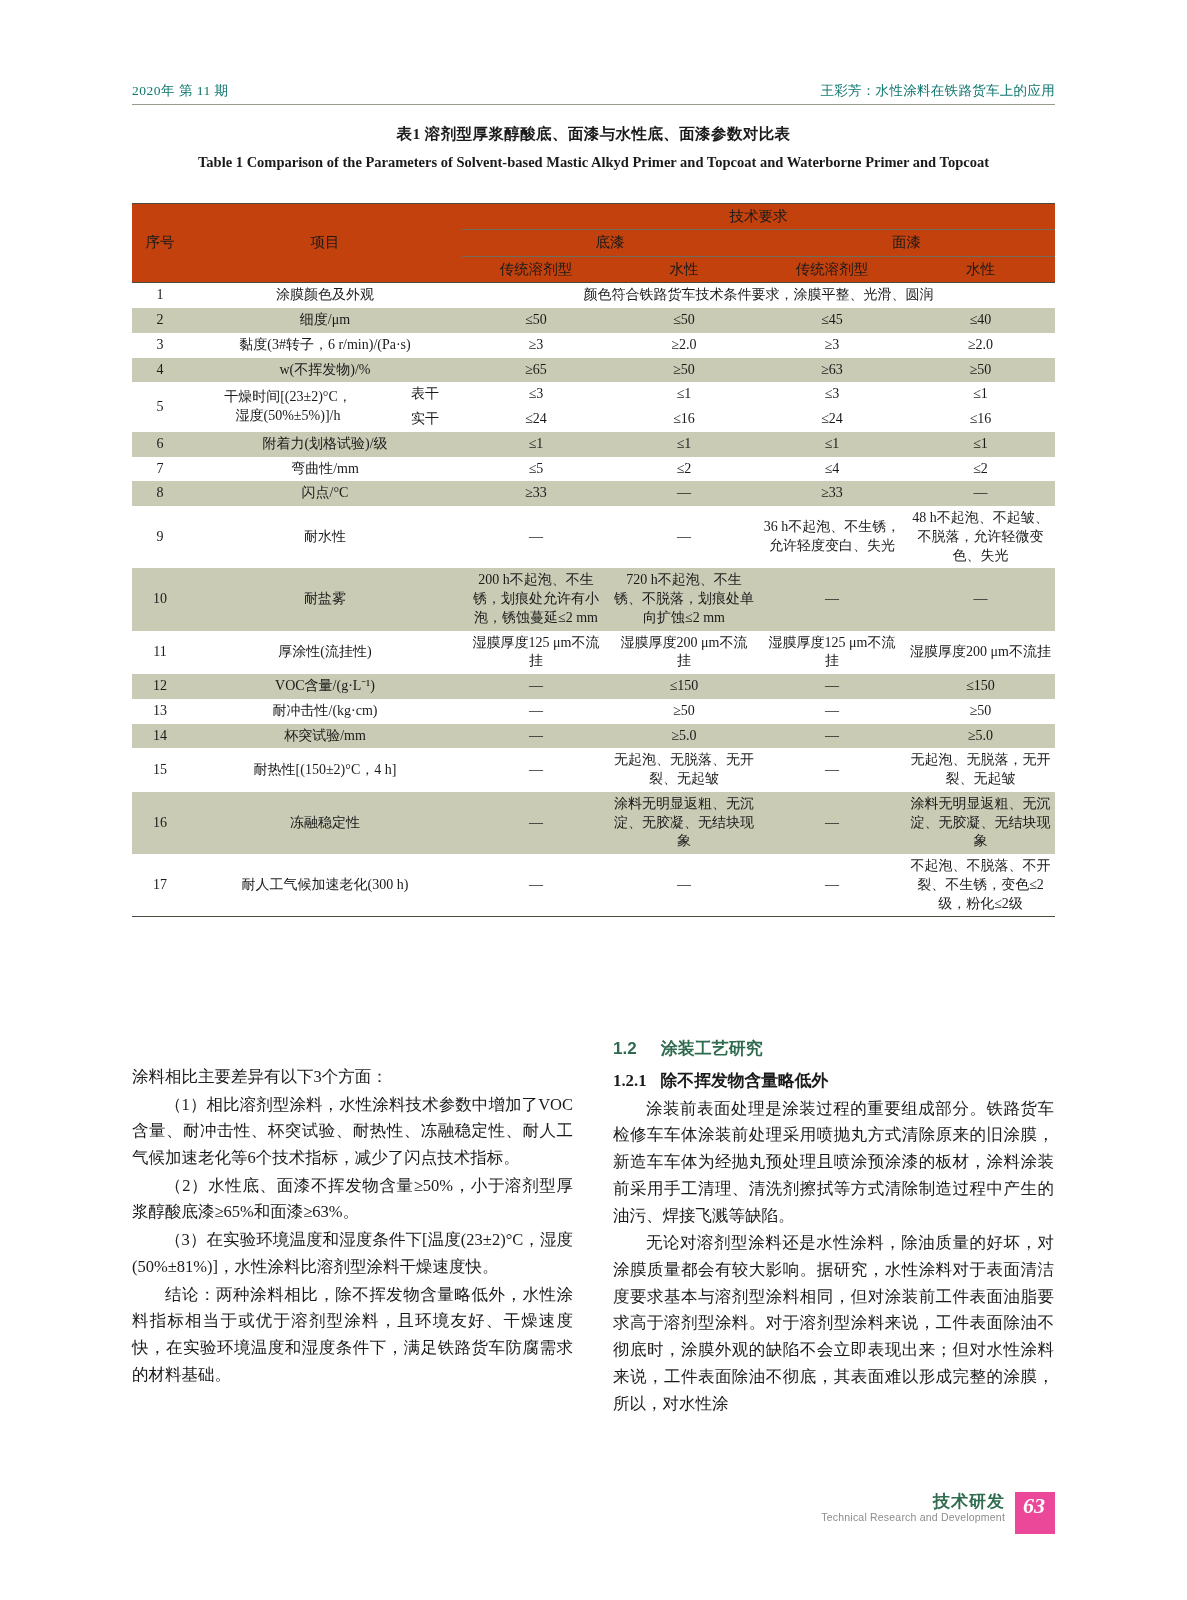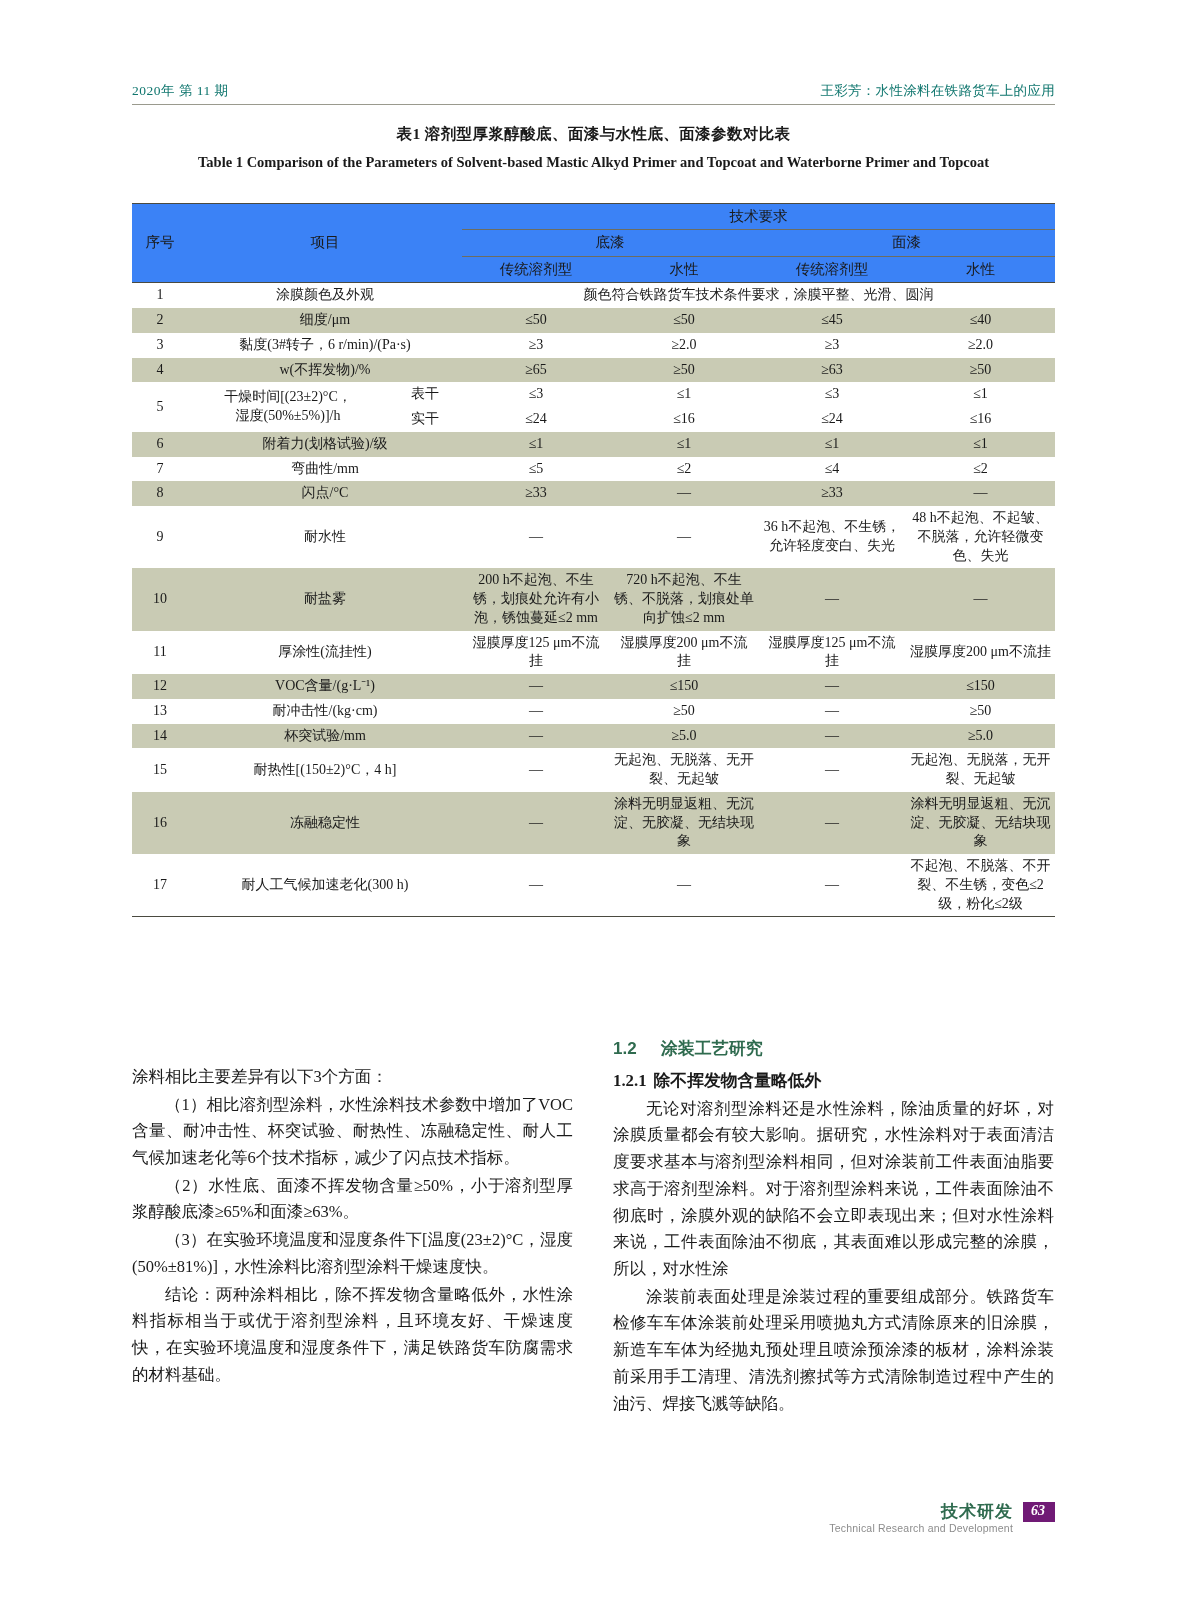--- a/index.html
+++ b/index.html
@@ -45,21 +45,21 @@
   table.params{
     border-collapse:collapse;width:923px;
     font-size:14px;
     table-layout:fixed;
   }
   table.params th,table.params td{
     padding:3px 4px;text-align:center;vertical-align:middle;
     line-height:1.34;
   }
   table.params thead th{
-    background:#3b82f6;font-weight:normal;font-size:14.5px;
+    background:#c2410c;font-weight:normal;font-size:14.5px;
   }
   .thead-top td,.thead-top th{background:#c9cbb4;}
   tr.shade td{background:#c9cbb4;}
   tr.plain td{background:#ffffff;}
   .rule-top{border-top:1.6px solid #4a4a40;}
   .rule-bot{border-bottom:1.6px solid #4a4a40;}
   td.item{text-align:left;padding-left:16px;}
   td.idx{width:56px;}
   td.sub{width:74px;text-align:center;}
   .colgrp{border-bottom:1px solid #6d6d60;}
@@ -72,40 +72,40 @@
   .col{width:441px;font-size:16.5px;line-height:1.62;text-align:justify;}
   .col p{margin:0 0 1px 0;}
   .indent{text-indent:2em;}
   .sec-h{
     font-family:"Liberation Sans", sans-serif;
     font-weight:bold;color:#2f6b4f;font-size:17px;
     margin:0 0 4px 0;display:flex;gap:24px;
   }
   .sec-h2{
     font-weight:bold;font-size:16.8px;margin:2px 0 2px 0;
-    display:flex;gap:7px;
+    display:flex;gap:14px;
   }
   
   .footer{
     position:absolute;right:132px;bottom:66px;
     display:flex;align-items:flex-start;gap:10px;
   }
   .foot-txt{text-align:right;line-height:1.15;}
   .foot-cn{
     font-family:"Liberation Sans", sans-serif;
     font-weight:bold;color:#2f6b4f;font-size:17px;letter-spacing:1px;
   }
   .foot-en{
     font-family:"Liberation Sans", sans-serif;
     color:#8c8c8c;font-size:10.5px;letter-spacing:.2px;
   }
   .pagenum{
-    background:#701a75;color:#fff;font-family:"Liberation Serif",serif;
-    font-style:italic;font-size:14px;font-weight:bold;
-    padding:2px 10px 3px 8px;line-height:1.05;
+    background:#ec4899;color:#fff;font-family:"Liberation Serif",serif;
+    font-style:italic;font-size:22px;font-weight:bold;
+    padding:2px 10px 17px 8px;line-height:1.05;
   }
 </style>
 </head>
 <body>
 
 <div class="page">
 
   <div class="runhead">
     <div class="left">2020年 第 11 期</div>
     <div class="right">王彩芳：水性涂料在铁路货车上的应用</div>
@@ -318,22 +318,22 @@
     </div>
     <div class="col">
       <div class="sec-h">
         <span>1.2</span>
         <span>涂装工艺研究</span>
       </div>
       <div class="sec-h2">
         <span>1.2.1</span>
         <span>除不挥发物含量略低外</span>
       </div>
+      <p class="indent">涂装前表面处理是涂装过程的重要组成部分。铁路货车检修车车体涂装前处理采用喷抛丸方式清除原来的旧涂膜，新造车车体为经抛丸预处理且喷涂预涂漆的板材，涂料涂装前采用手工清理、清洗剂擦拭等方式清除制造过程中产生的油污、焊接飞溅等缺陷。</p>
       <p class="indent">无论对溶剂型涂料还是水性涂料，除油质量的好坏，对涂膜质量都会有较大影响。据研究，水性涂料对于表面清洁度要求基本与溶剂型涂料相同，但对涂装前工件表面油脂要求高于溶剂型涂料。对于溶剂型涂料来说，工件表面除油不彻底时，涂膜外观的缺陷不会立即表现出来；但对水性涂料来说，工件表面除油不彻底，其表面难以形成完整的涂膜，所以，对水性涂</p>
-      <p class="indent">涂装前表面处理是涂装过程的重要组成部分。铁路货车检修车车体涂装前处理采用喷抛丸方式清除原来的旧涂膜，新造车车体为经抛丸预处理且喷涂预涂漆的板材，涂料涂装前采用手工清理、清洗剂擦拭等方式清除制造过程中产生的油污、焊接飞溅等缺陷。</p>
     </div>
   </div>
 
   <div class="footer">
     <div class="foot-txt">
       <div class="foot-cn">技术研发</div>
       <div class="foot-en">Technical Research and Development</div>
     </div>
     <div class="pagenum">63</div>
   </div>

